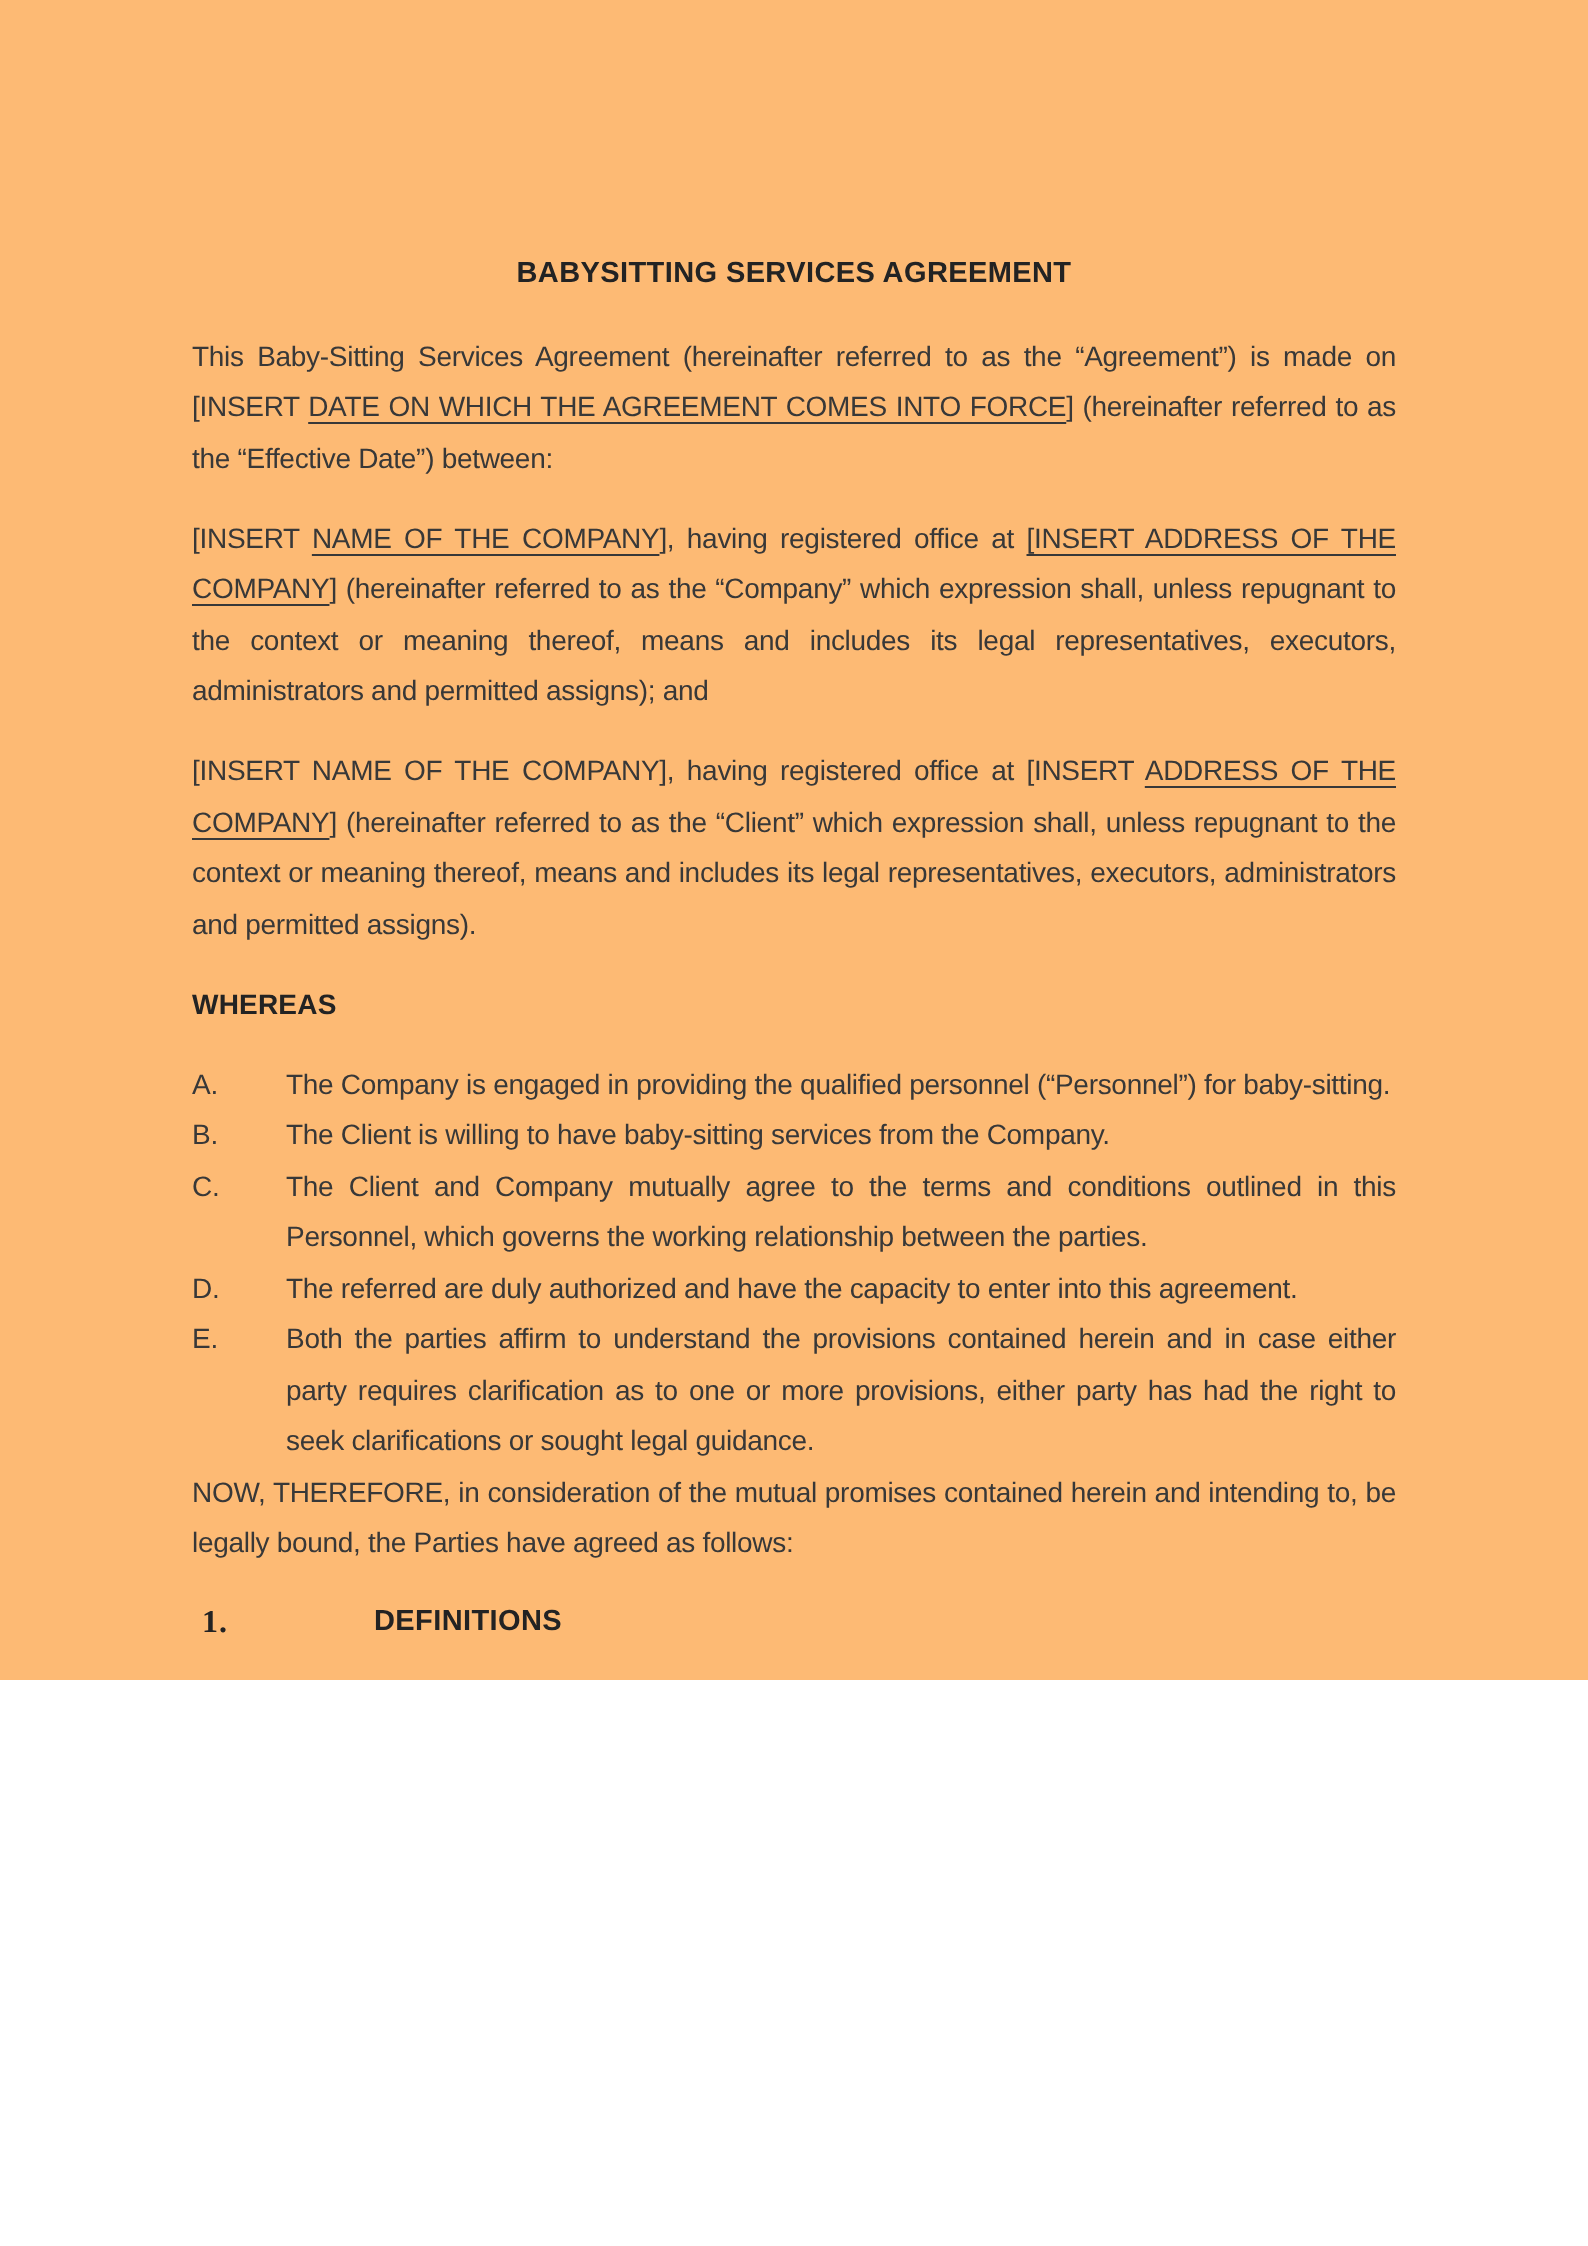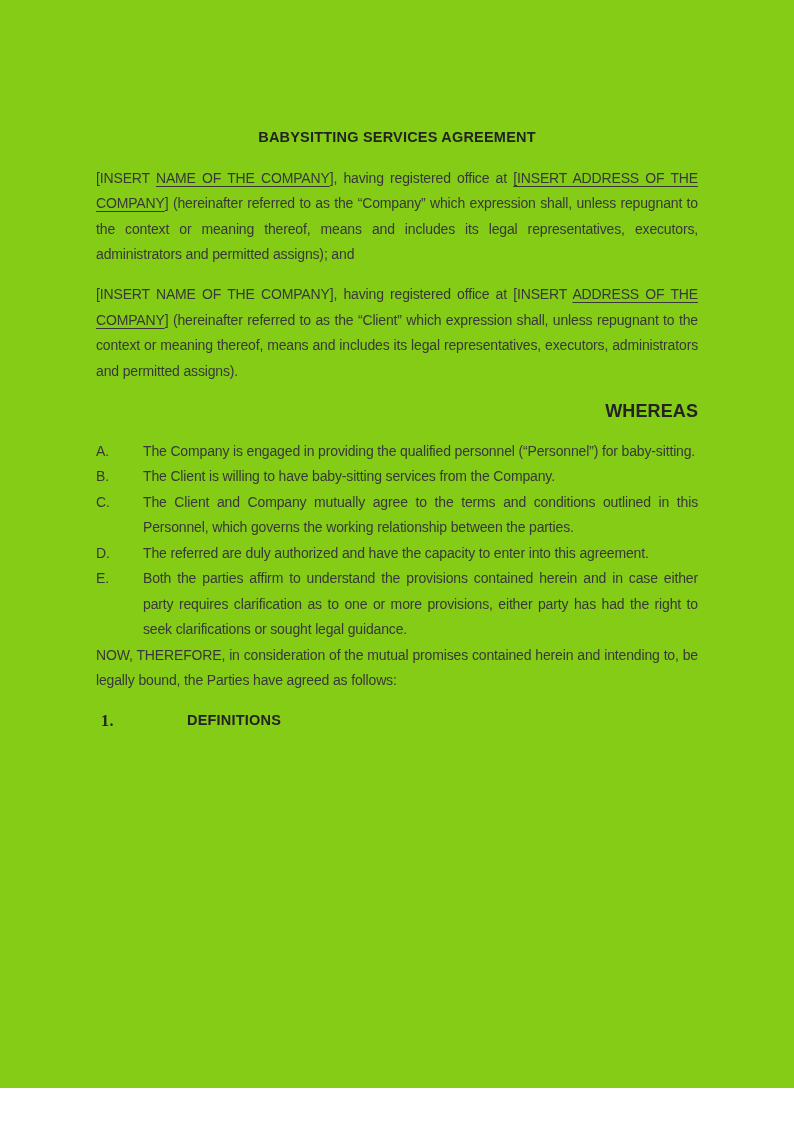--- a/index.html
+++ b/index.html
@@ -1,21 +1,21 @@
 <!DOCTYPE html>
 <html><head>
 <meta charset="utf-8">
 <style>
   html, body { margin: 0; padding: 0; background: #ffffff; }
   .page {
     position: relative;
     width: 794px;
-    height: 1088px;
+    height: 840px;
     box-sizing: border-box;
-    background: #84cc16;
+    background: #fdba74;
     padding: 125px 96px 0 96px;
     font-family: "Liberation Sans", sans-serif;
     font-size: 14px;
     line-height: 25.5px;
     color: #383838;
     letter-spacing: -0.15px;
     overflow: hidden;
   }
   .doc-title {
     margin: 0 0 15px 0;
@@ -66,27 +66,28 @@
     margin-left: 44px;
   }
 </style>
 </head>
 <body>
 
 <div class="page">
 
   <h1 class="doc-title">BABYSITTING SERVICES AGREEMENT</h1>
 
+  <p class="para"><span>This Baby-Sitting Services Agreement (hereinafter referred to as the “Agreement”) is made on [INSERT </span><span class="u">DATE ON WHICH THE AGREEMENT COMES INTO FORCE</span><span>] (hereinafter referred to as the “Effective Date”) between:</span></p>
 
   <p class="para"><span>[INSERT </span><span class="u">NAME OF THE COMPANY</span><span>], having registered office at </span><span class="u">[INSERT ADDRESS OF THE COMPANY</span><span>] (hereinafter referred to as the “Company” which expression shall, unless repugnant to the context or meaning thereof, means and includes its legal representatives, executors, administrators and permitted assigns); and</span></p>
 
   <p class="para"><span>[INSERT NAME OF THE COMPANY], having registered office at [INSERT </span><span class="u">ADDRESS OF THE COMPANY</span><span>] (hereinafter referred to as the “Client” which expression shall, unless repugnant to the context or meaning thereof, means and includes its legal representatives, executors, administrators and permitted assigns).</span></p>
 
 
-  <h2 class="section-heading" style="font-size:18px;text-align:right;">WHEREAS</h2>
+  <h2 class="section-heading" style="font-size:14px;">WHEREAS</h2>
 
   <div class="recitals">
     <div class="recital">
       <span class="marker">A.</span>
       <div class="li-text">The Company is engaged in providing the qualified personnel (“Personnel”) for baby-sitting.</div>
     </div>
     <div class="recital">
       <span class="marker">B.</span>
       <div class="li-text">The Client is willing to have baby-sitting services from the Company.</div>
     </div>

